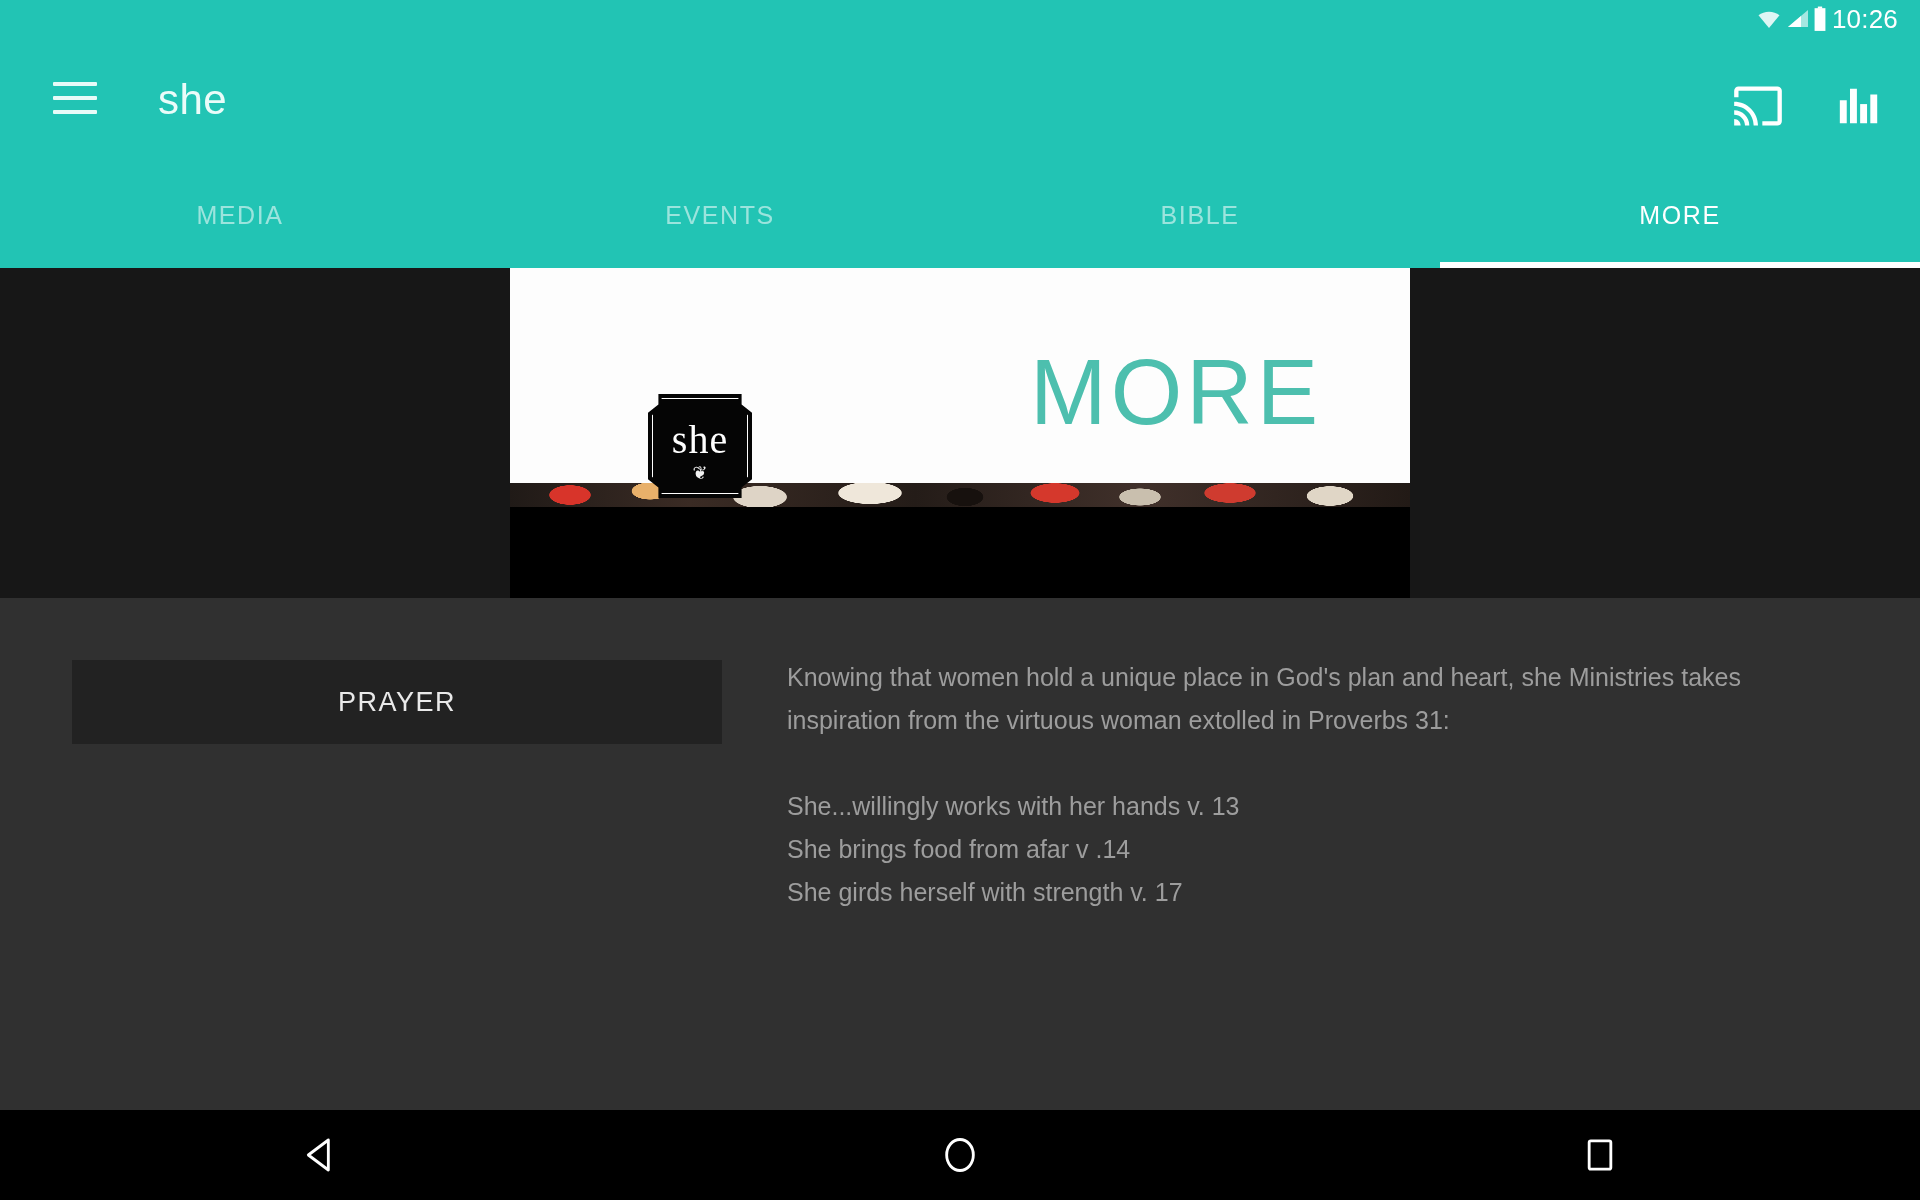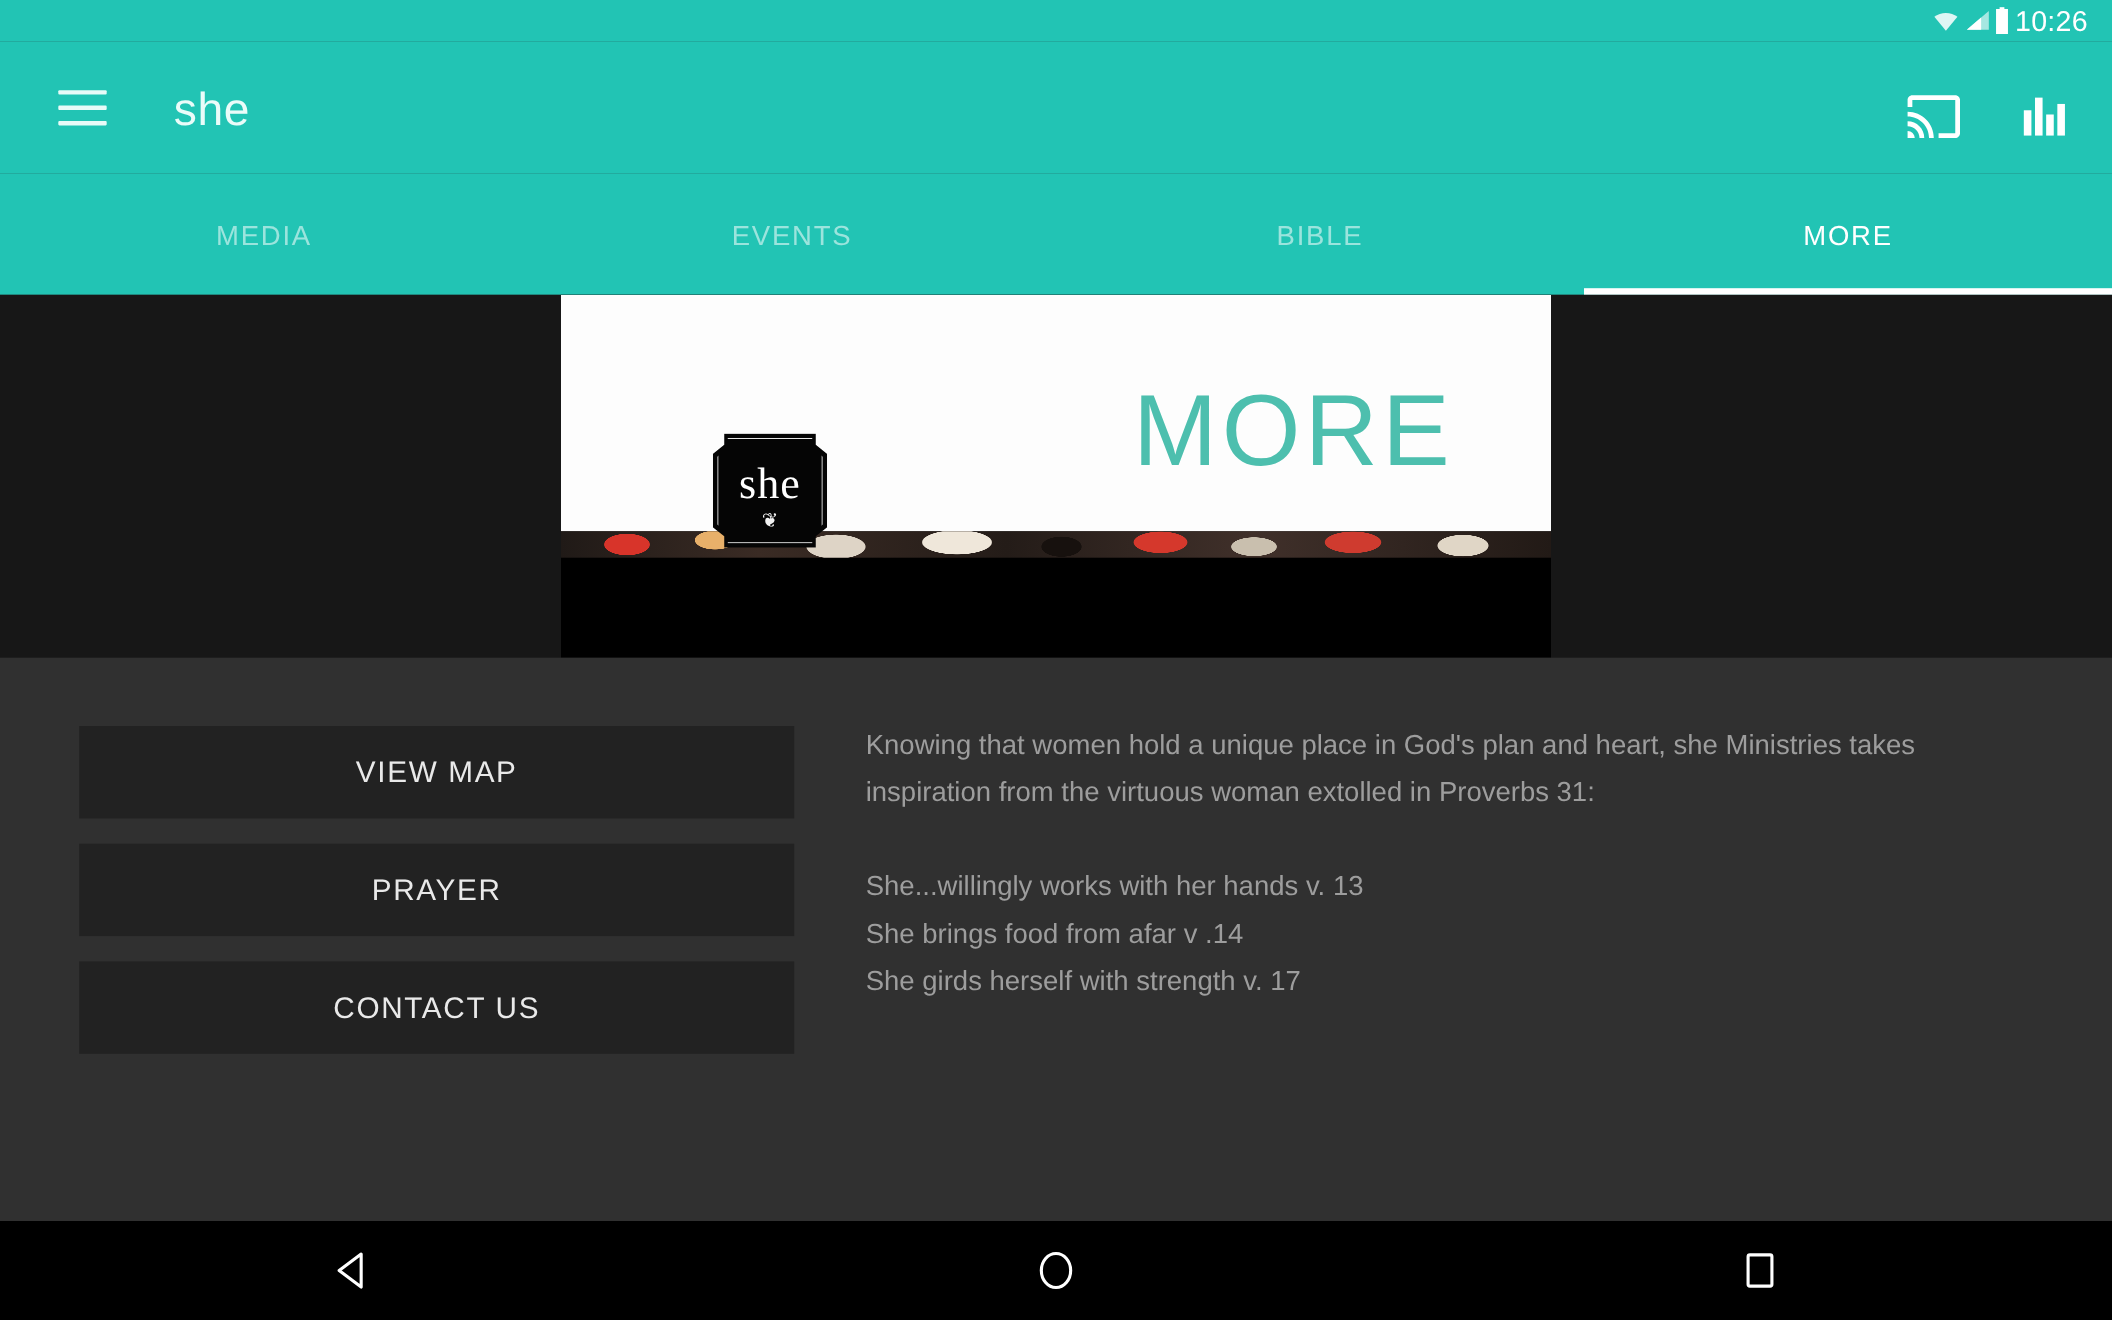--- a/index.html
+++ b/index.html
@@ -222,23 +222,21 @@
         <div class="badge-shape"></div>
         <div class="badge-inner"></div>
         <div class="badge-text">she</div>
         <div class="badge-orn">❦</div>
       </div>
     </div>
   </div>
 
   <div class="content">
     <div class="btn-col">
-      <button class="action-btn">VIEW MAP</button>
       <button class="action-btn">PRAYER</button>
-      <button class="action-btn">CONTACT US</button>
     </div>
 
     <div class="text-col">
       <p>Knowing that women hold a unique place in God's plan and heart, she Ministries takes inspiration from the virtuous woman extolled in Proverbs 31:</p>
       <div class="spacer"></div>
       <p>She...willingly works with her hands v. 13</p>
       <p>She brings food from afar v .14</p>
       <p>She girds herself with strength v. 17</p>
     </div>
   </div>

